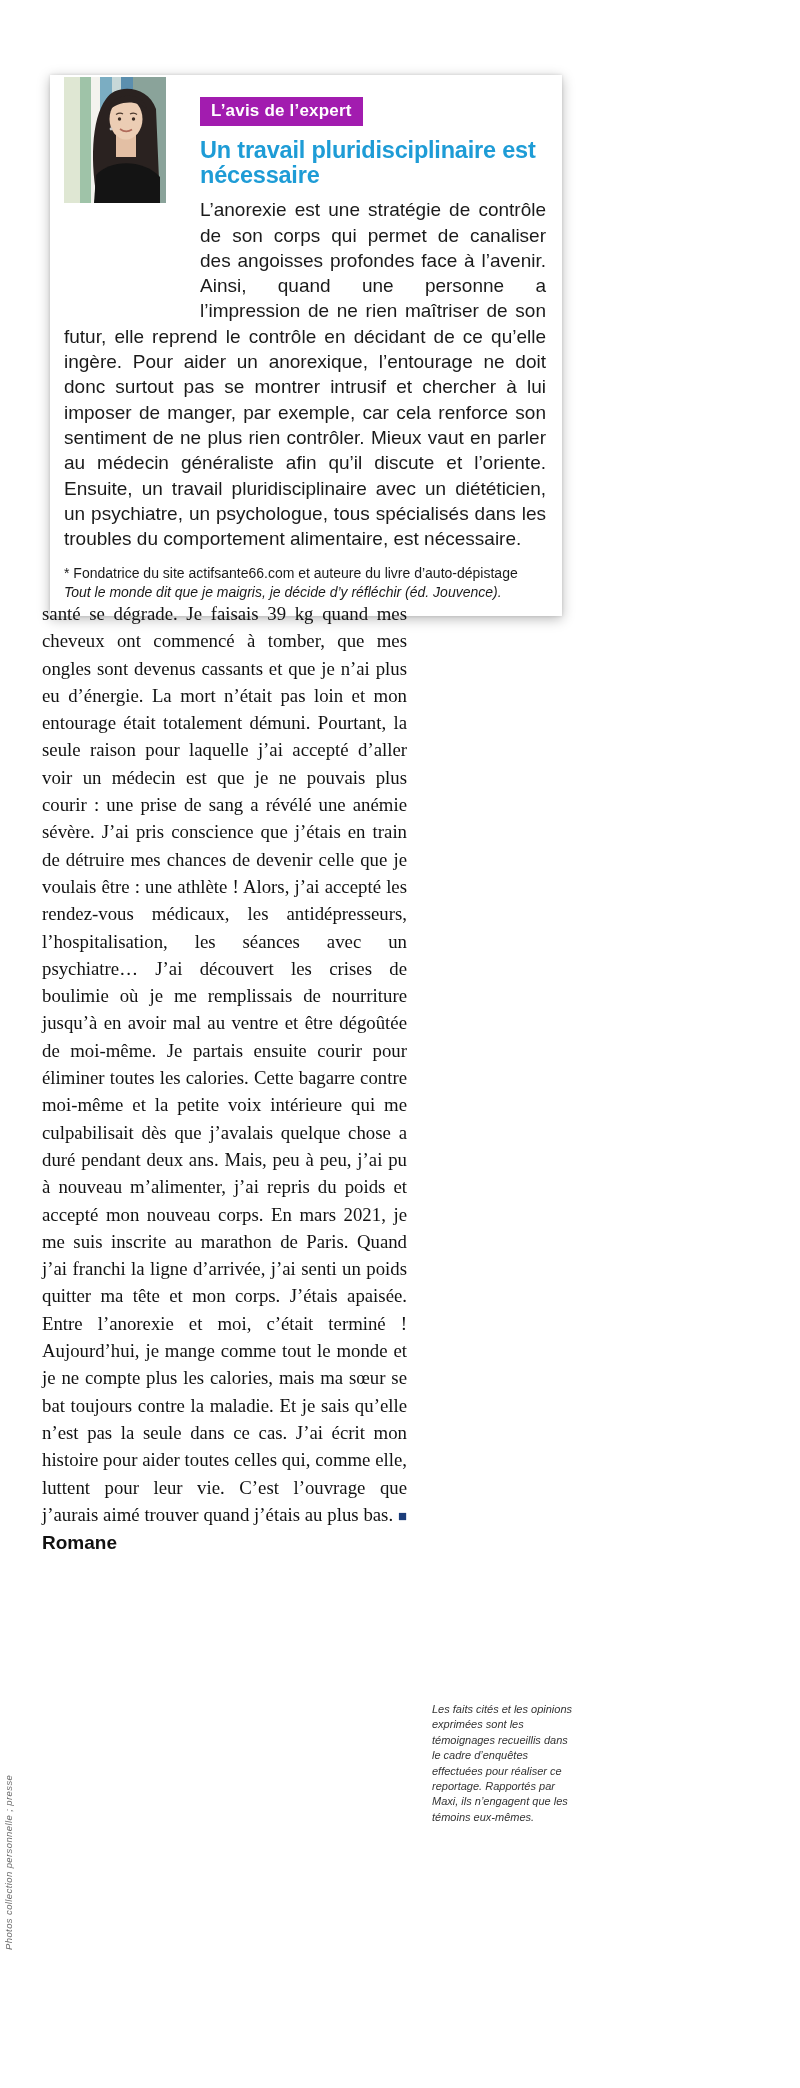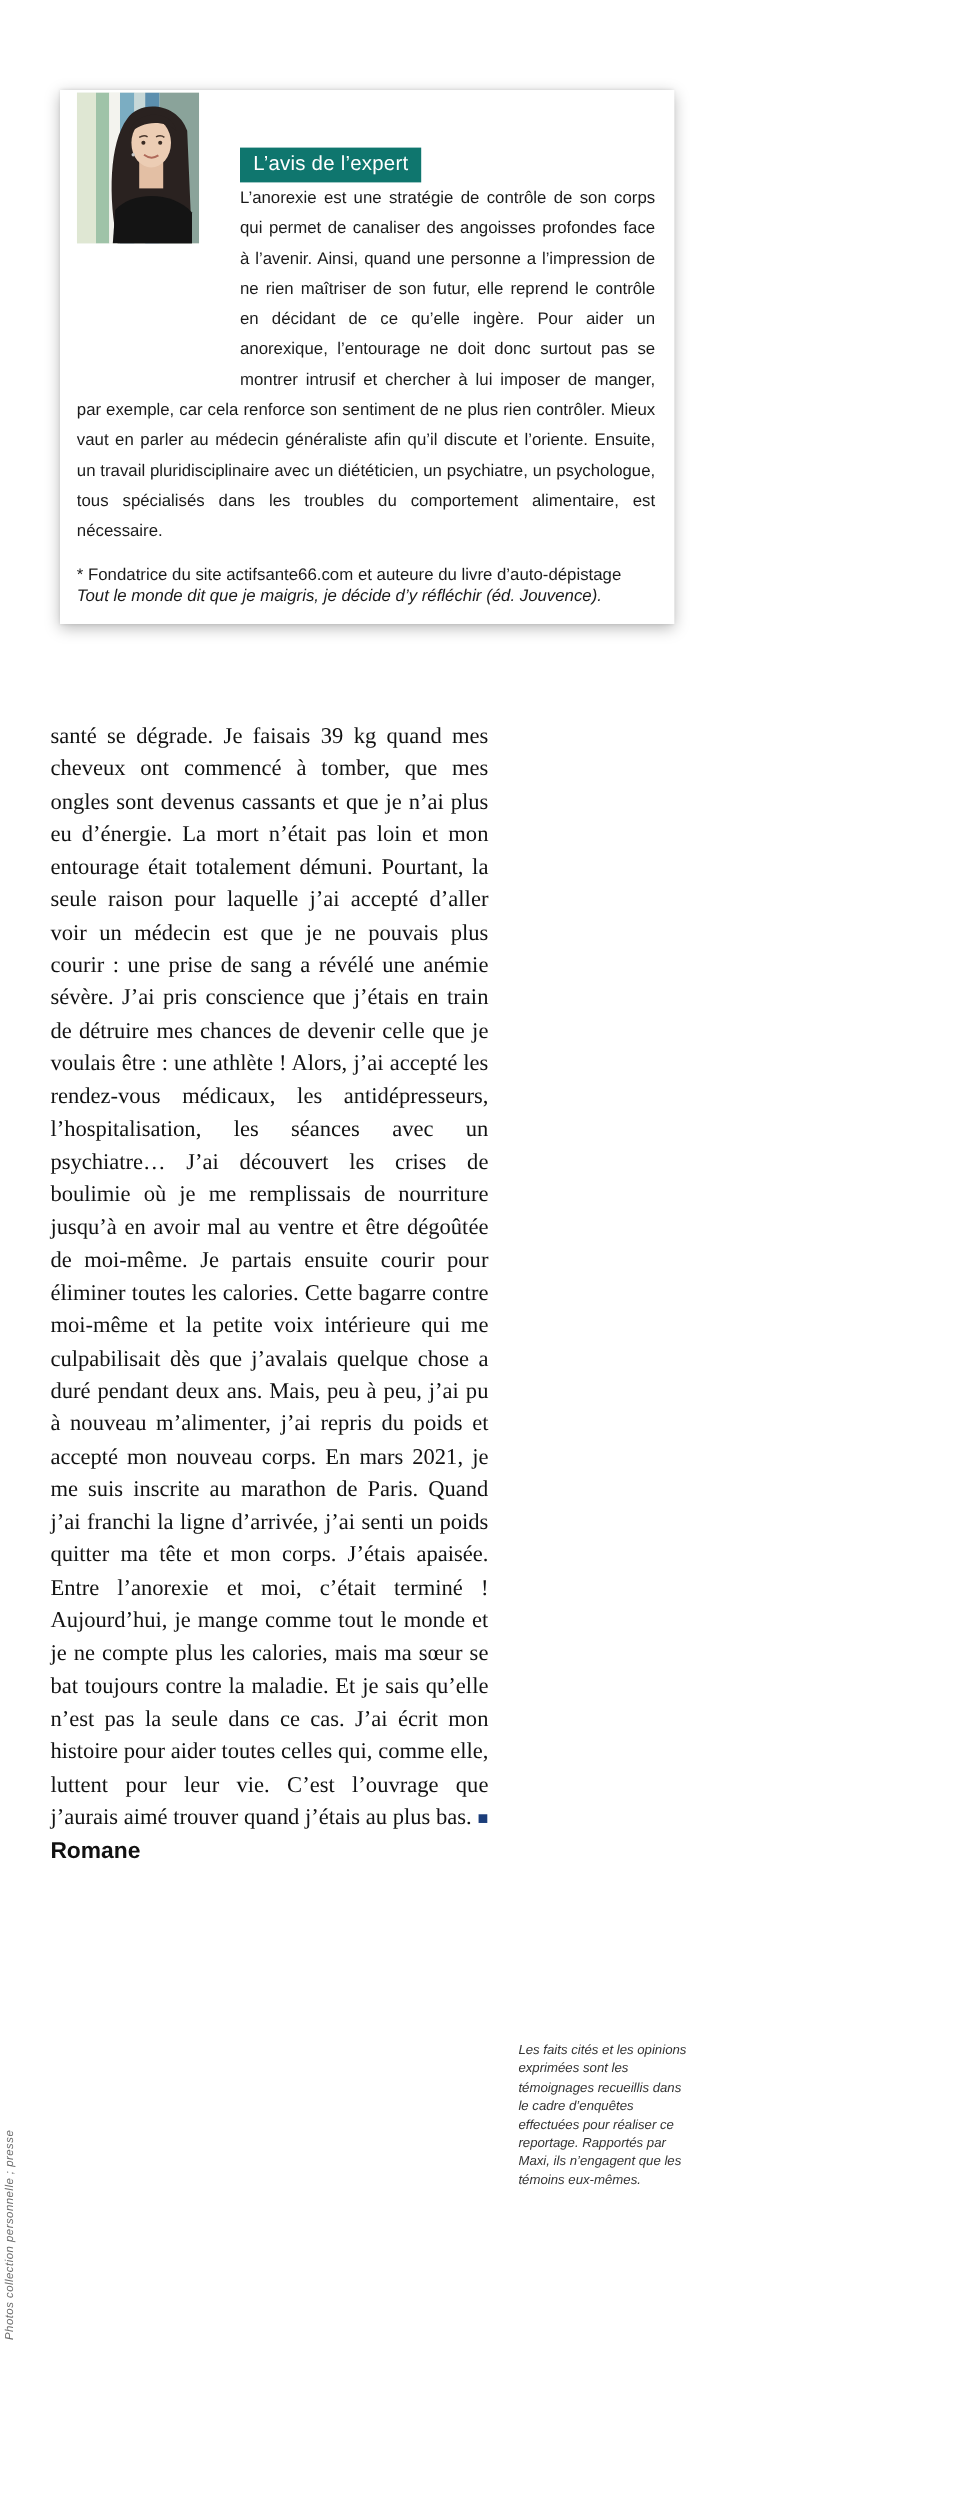--- a/index.html
+++ b/index.html
@@ -18,31 +18,31 @@
     box-shadow:0 3px 12px rgba(0,0,0,0.28), 0 0 3px rgba(0,0,0,0.12);
     padding:2px 16px 14px 14px;
   }
   .expert-left { float:left; width:122px; min-height:232px; margin-right:14px; }
   .expert-photo { width:102px; height:126px; display:block; }
   .expert-author {
     margin-top:24px; font-size:13px; font-weight:bold; line-height:1.22;
     color:#111;
   }
   .expert-badge {
-    display:inline-block; margin-top:46px;
-    background:#0f766e; color:#ffffff;
-    font-weight:normal; font-size:17px; padding:4px 11px 5px;
+    display:inline-block; margin-top:20px;
+    background:#a21caf; color:#ffffff;
+    font-weight:bold; font-size:17px; padding:4px 11px 5px;
     letter-spacing:.2px;
   }
   .expert-title {
     color:#1e9cd6; font-size:23.5px; line-height:1.07; font-weight:bold;
     margin:12px 0 9px; letter-spacing:-.2px;
   }
   .expert-body {
-    font-size:14px; line-height:25.3px; text-align:justify; color:#1a1a1a;
+    font-size:19px; line-height:25.3px; text-align:justify; color:#1a1a1a;
   }
   .expert-footnote {
     clear:both; font-size:14px; line-height:1.33; margin-top:13px; color:#1a1a1a;
   }
 
   
   .article {
     position:absolute; left:42px; top:600px; width:365px;
     font-family:"Liberation Serif", serif;
     font-size:18.8px; line-height:27.3px; text-align:justify;
@@ -103,20 +103,21 @@
 
         <path d="M56,52 q6,4.5 12,0.5" stroke="#b06a5a" stroke-width="1.6" fill="none"></path>
 
         <circle cx="47" cy="52" r="1.4" fill="#c9c9c9"></circle>
 
         <path d="M30,126 L32,98 C46,82 80,82 96,100 L96,126 Z" fill="#141414"></path>
       </svg>
     </div>
 
     <div class="expert-badge">L’avis de l’expert</div>
+    <h2 class="expert-title">Un travail pluridisciplinaire est nécessaire</h2>
     <p class="expert-body">L’anorexie est une stratégie de contrôle de son corps qui permet de canaliser des angoisses profondes face à l’avenir. Ainsi, quand une personne a l’impression de ne rien maîtriser de son futur, elle reprend le contrôle en décidant de ce qu’elle ingère. Pour aider un anorexique, l’entourage ne doit donc surtout pas se montrer intrusif et chercher à lui imposer de manger, par exemple, car cela renforce son sentiment de ne plus rien contrôler. Mieux vaut en parler au médecin généraliste afin qu’il discute et l’oriente. Ensuite, un travail pluridisciplinaire avec un diététicien, un psychiatre, un psychologue, tous spécialisés dans les troubles du comportement alimentaire, est nécessaire.</p>
     <p class="expert-footnote">
       <span>* Fondatrice du site actifsante66.com et auteure du livre d’auto-dépistage</span>
       <i>Tout le monde dit que je maigris, je décide d’y réfléchir (éd. Jouvence).</i>
     </p>
   </section>
 
   <p class="article">
     <span>santé se dégrade. Je faisais 39 kg quand mes cheveux ont commencé à tomber, que mes ongles sont devenus cassants et que je n’ai plus eu d’énergie. La mort n’était pas loin et mon entourage était totalement démuni. Pourtant, la seule raison pour laquelle j’ai accepté d’aller voir un médecin est que je ne pouvais plus courir : une prise de sang a révélé une anémie sévère. J’ai pris conscience que j’étais en train de détruire mes chances de devenir celle que je voulais être : une athlète ! Alors, j’ai accepté les rendez-vous médicaux, les antidépresseurs, l’hospitalisation, les séances avec un psychiatre… J’ai découvert les crises de boulimie où je me remplissais de nourriture jusqu’à en avoir mal au ventre et être dégoûtée de moi-même. Je partais ensuite courir pour éliminer toutes les calories. Cette bagarre contre moi-même et la petite voix intérieure qui me culpabilisait dès que j’avalais quelque chose a duré pendant deux ans. Mais, peu à peu, j’ai pu à nouveau m’alimenter, j’ai repris du poids et accepté mon nouveau corps. En mars 2021, je me suis inscrite au marathon de Paris. Quand j’ai franchi la ligne d’arrivée, j’ai senti un poids quitter ma tête et mon corps. J’étais apaisée. Entre l’anorexie et moi, c’était terminé ! Aujourd’hui, je mange comme tout le monde et je ne compte plus les calories, mais ma sœur se bat toujours contre la maladie. Et je sais qu’elle n’est pas la seule dans ce cas. J’ai écrit mon histoire pour aider toutes celles qui, comme elle, luttent pour leur vie. C’est l’ouvrage que j’aurais aimé trouver quand j’étais au plus bas.</span>
     <span class="sig-square">■</span>

